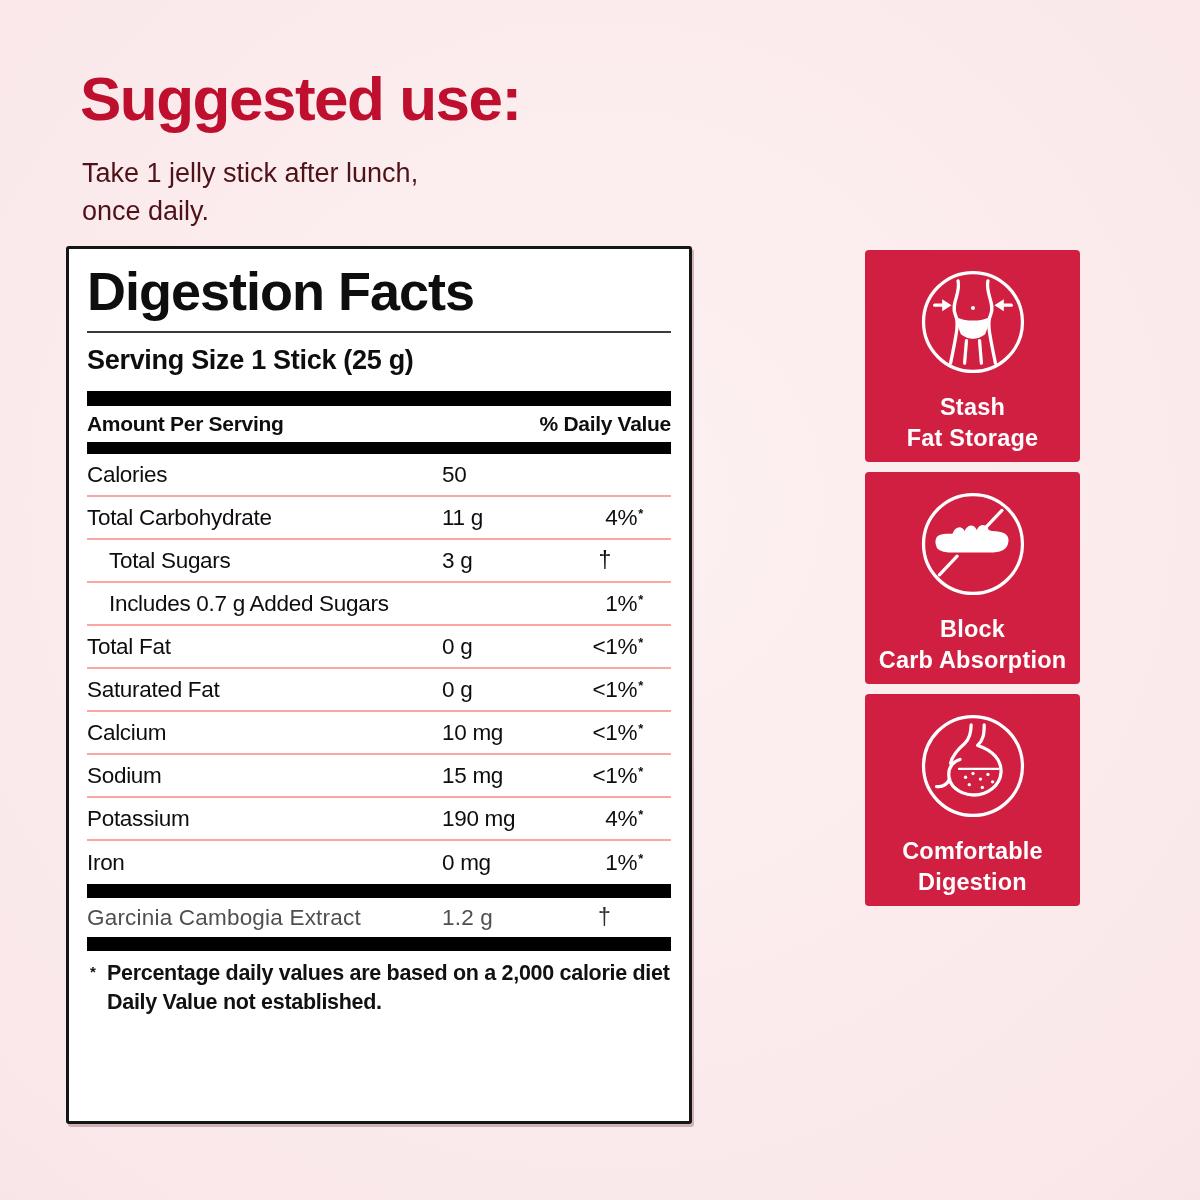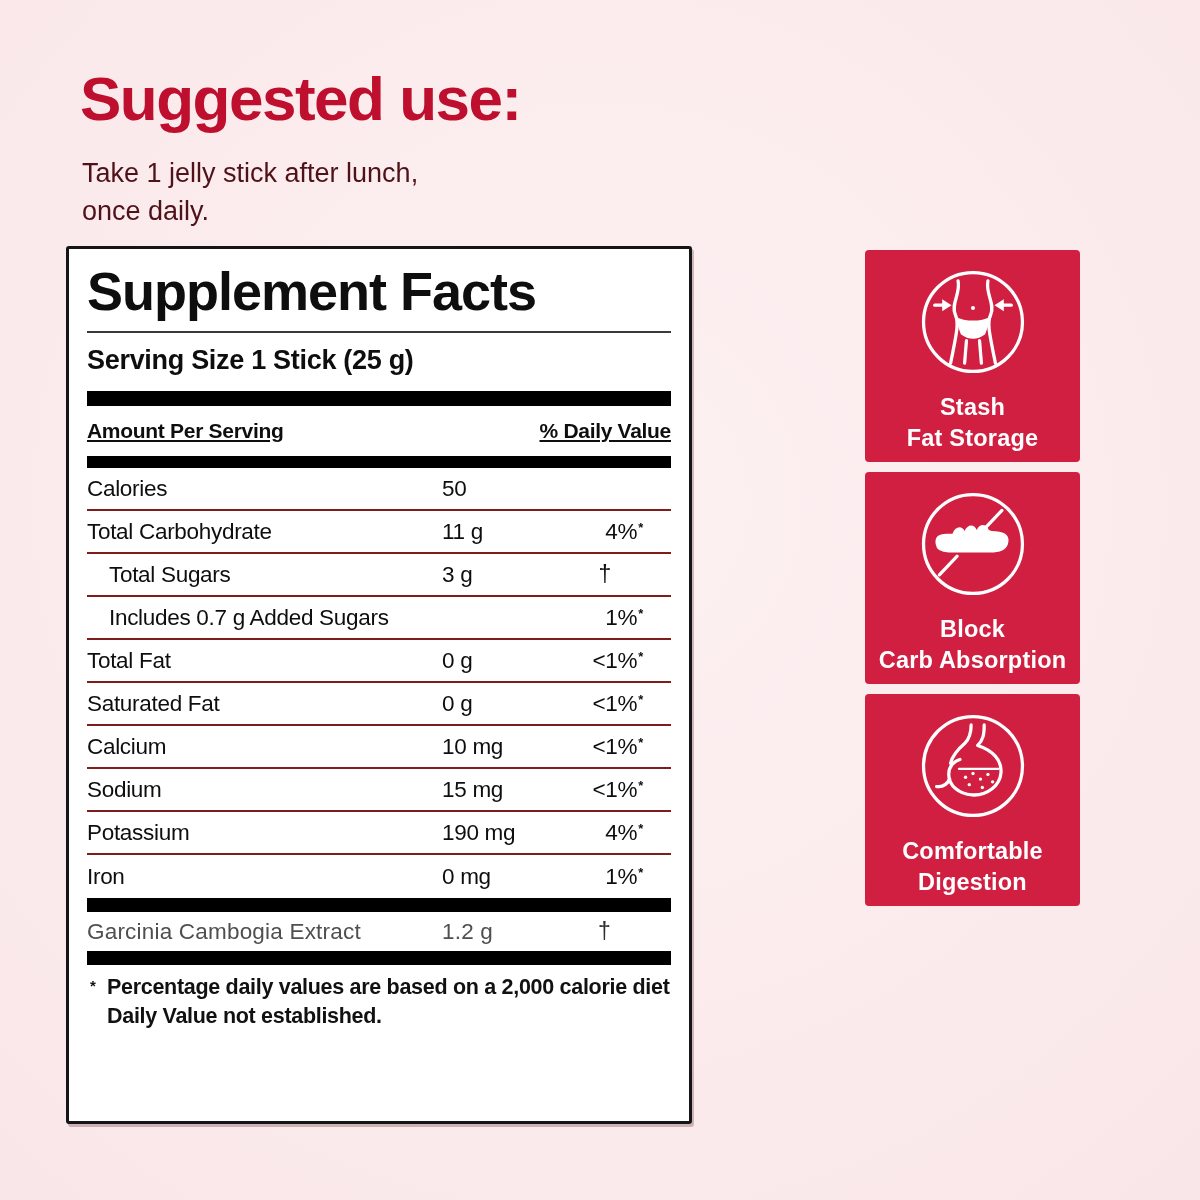--- a/index.html
+++ b/index.html
@@ -30,24 +30,24 @@
   }
   .thin-rule{height:2px;background:#3a3a3a;margin-top:12px;}
   .serving{font-size:27px;font-weight:600;line-height:38px;}
   .serving.first{margin-top:8px;}
   .bar{height:15px;background:#000;}
   .bar.b1{margin-top:12px;}
   .bar.b2{height:12px;}
   .bar.b3{height:14px;}
   .cols-header{
     display:flex;justify-content:space-between;align-items:center;
-    height:50px;font-size:21px;font-weight:bold;text-decoration:underline;
+    height:36px;font-size:21px;font-weight:bold;
   }
   .row{
-    position:relative;height:41px;border-bottom:2px solid #7f1d1d;
+    position:relative;height:41px;border-bottom:2px solid #fca5a5;
     display:flex;align-items:center;font-size:22.5px;font-weight:500;
   }
   .row:nth-last-child(1){border-bottom:none;height:43px;}
   .row .nm{white-space:nowrap;}
   .row.indent .nm{padding-left:22px;}
   .row .amt{position:absolute;left:355px;white-space:nowrap;text-align:center;}
   .row .dv{position:absolute;right:28px;width:150px;text-align:right;white-space:nowrap;}
   .row .dv.dag{padding-right:32px;font-size:23px;}
   .row .dv .mark{font-size:13px;position:relative;top:-7px;margin-left:1px;font-weight:bold;}
   .ingredient{
@@ -77,21 +77,21 @@
 <body>
 
 <div class="canvas">
 
   <section class="suggested">
     <h1>Suggested use:</h1>
     <p class="body"><span>Take 1 jelly stick after lunch,</span><br><span>once daily.</span></p>
   </section>
 
   <section class="facts">
-    <h2>Supplement Facts</h2>
+    <h2>Digestion Facts</h2>
     <div class="thin-rule"></div>
     <div class="serving first">Serving Size 1 Stick (25 g)</div>
     <div class="bar b1"></div>
     <div class="cols-header">
       <span>Amount Per Serving</span>
       <span>% Daily Value</span>
     </div>
     <div class="bar b2"></div>
 
     <div id="rows">

